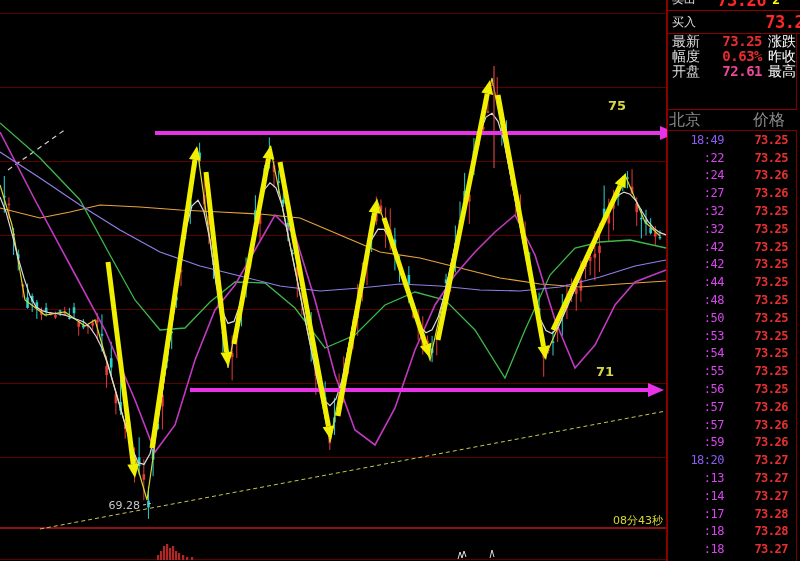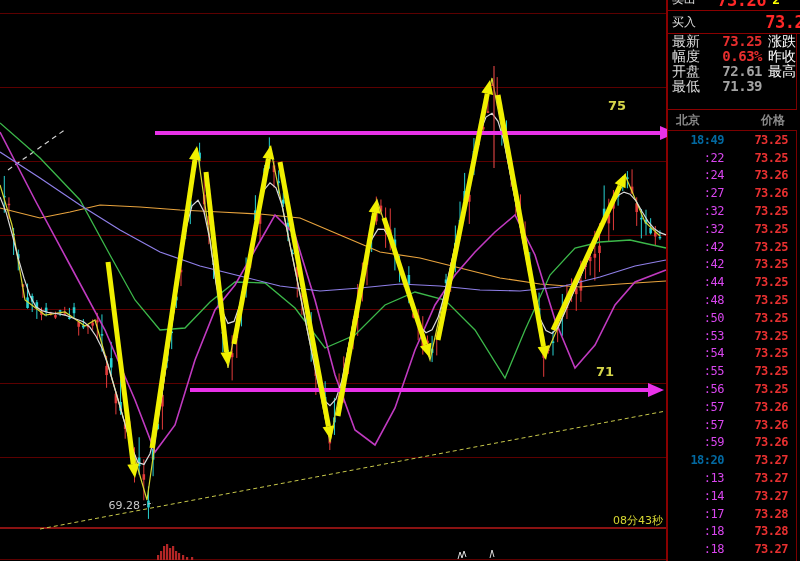--- a/index.html
+++ b/index.html
@@ -18,32 +18,32 @@
   .bq-qty{font-size:13px;font-weight:bold;color:#ffff00;margin-left:auto;padding-right:20px;
     font-family:"DejaVu Sans Mono","DejaVu Sans",monospace;}
   .quote-box{height:76px;box-sizing:border-box;border-bottom:1px solid #8a0000;border-right:1px solid #7a0000;
     margin-right:3px;overflow:hidden;}
   .q-row{display:flex;height:15px;line-height:15px;font-size:14px;padding-left:4px;align-items:center;}
   .q-row.hl{background:#4f4f4f;height:15px;}
   .q-label{color:#ddd;width:34px;flex:none;}
   .q-value{width:56px;text-align:right;font-weight:bold;
     font-family:"DejaVu Sans Mono","DejaVu Sans",monospace;letter-spacing:-0.5px;}
   .q-value.red{color:#e62e2e;}
-  .q-value.green{color:#a3a3a3;}
+  .q-value.green{color:#ec4899;}
   .q-value.white{color:#f2f2f2;font-weight:normal;font-family:"DejaVu Sans",sans-serif;}
   .q-label2{margin-left:auto;color:#ffffff;padding-right:0px;white-space:nowrap;}
-  .col-header{height:20px;display:flex;align-items:center;color:#8a8a8a;font-size:12px;
-    padding-left:8px;margin-right:3px;font-weight:bold;}
+  .col-header{height:20px;display:flex;align-items:center;color:#8a8a8a;font-size:16px;
+    padding-left:1px;margin-right:3px;}
   .col-header .price-h{margin-left:auto;padding-right:12px;text-align:right;}
   .tick-list{flex:1;overflow:hidden;border-top:1px solid #7a0000;border-right:1px solid #7a0000;
     margin-right:3px;}
   .tick-row{display:flex;height:17.8px;align-items:center;font-size:12px;
     font-family:"DejaVu Sans Mono","DejaVu Sans",monospace;}
   .tick-time{width:56px;text-align:right;color:#d946ef;letter-spacing:-0.5px;}
-  .tick-time.strong{color:#0369a1;font-weight:bold;}
+  .tick-time.strong{color:#8b5cf6;font-weight:normal;}
   .tick-price{margin-left:auto;padding-right:8px;color:#e83030;font-weight:bold;letter-spacing:-0.5px;}
 </style>
 </head>
 <body>
 
 <div class="app">
 
   <div class="chart-pane">
     <svg id="chart" width="667" height="561">
         <rect x="0" y="0" width="667" height="561" fill="#000"></rect>
@@ -420,25 +420,20 @@
         <div class="q-row">
           <span class="q-label">幅度</span>
           <span class="q-value red">0.63%</span>
           <span class="q-label2">昨收</span>
         </div>
         <div class="q-row">
           <span class="q-label">开盘</span>
           <span class="q-value green">72.61</span>
           <span class="q-label2">最高</span>
         </div>
-        <div class="q-row">
-          <span class="q-label">最低</span>
-          <span class="q-value green">71.39</span>
-          <span class="q-label2"></span>
-        </div>
       </div>
 
     <div class="col-header">
       <span>北京</span>
       <span class="price-h">价格</span>
     </div>
 
     <div class="tick-list" id="tickList">
         <div class="tick-row">
           <span class="tick-time strong">18:49</span>

